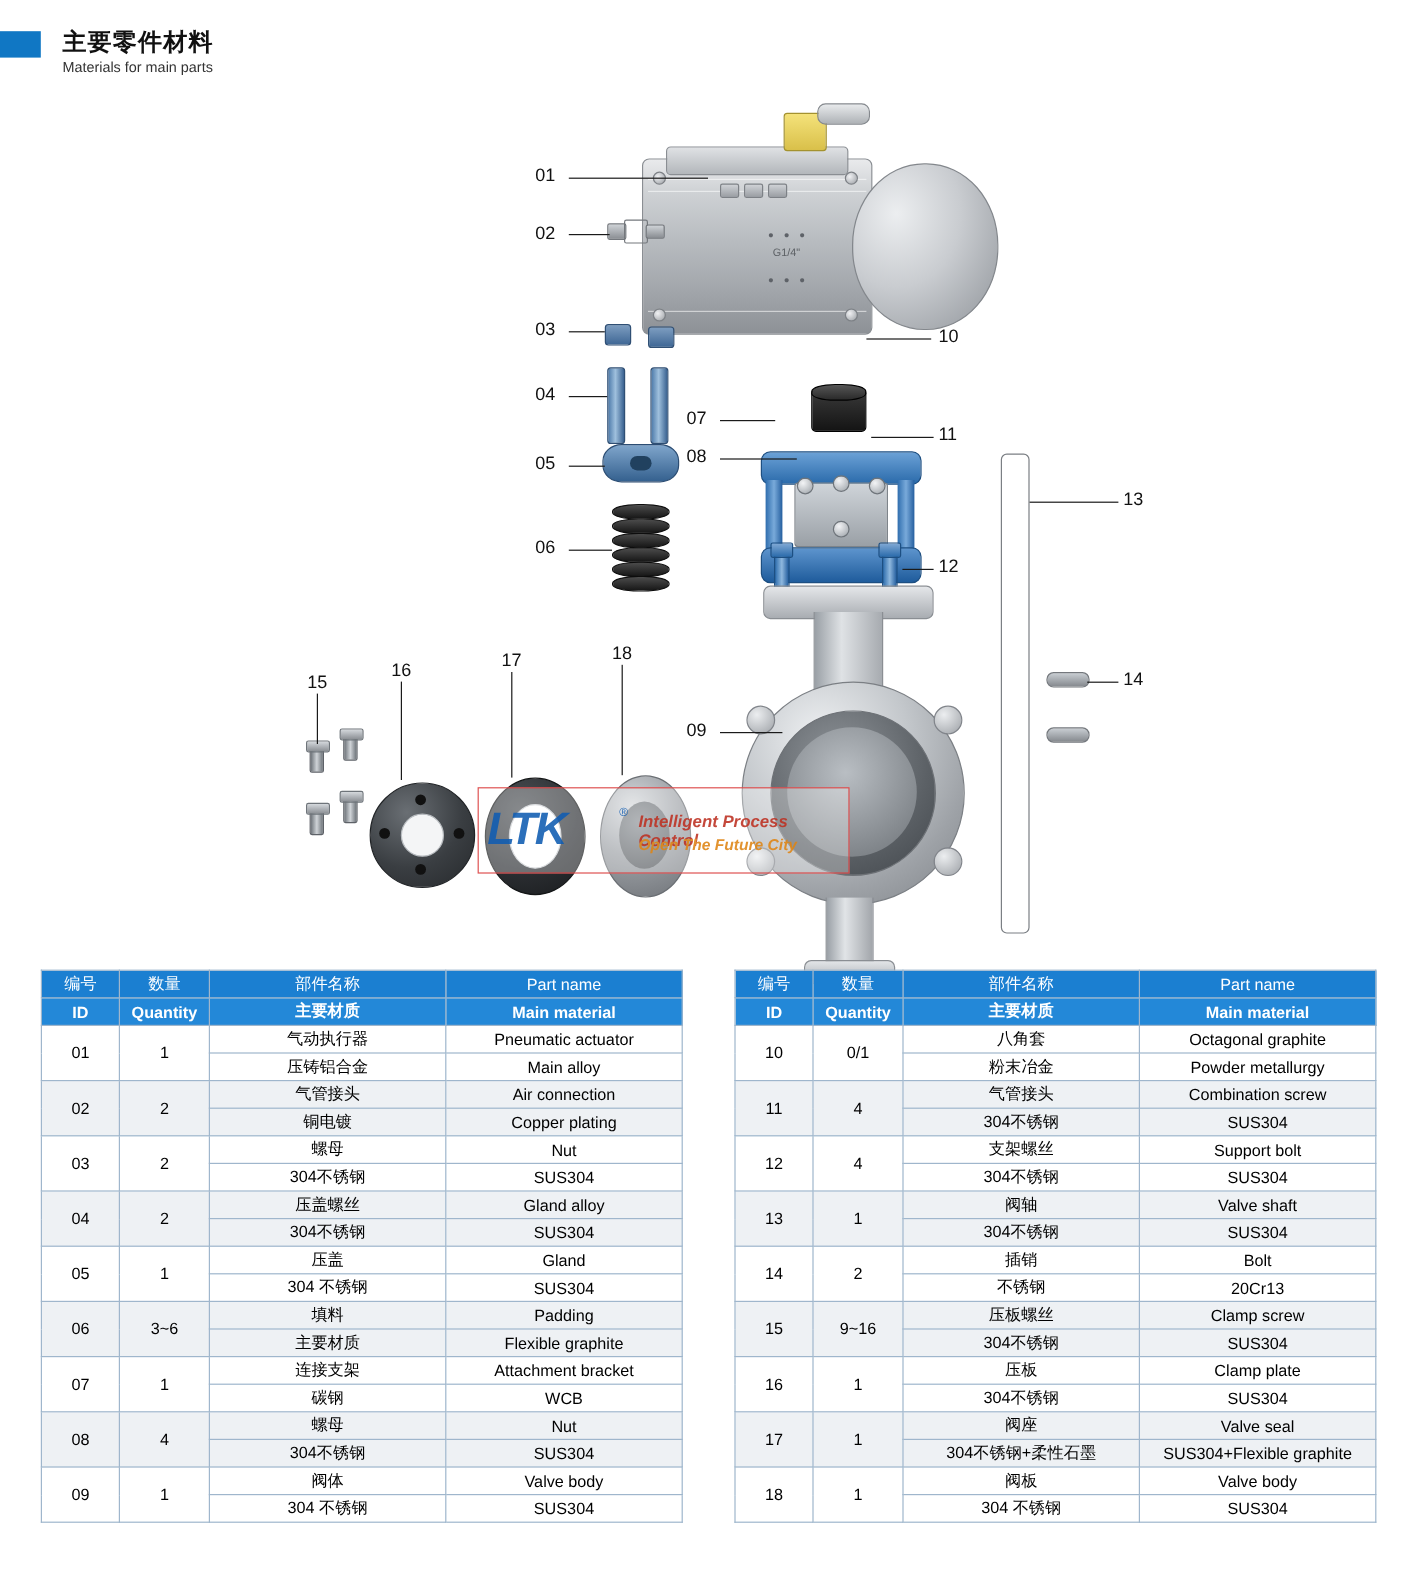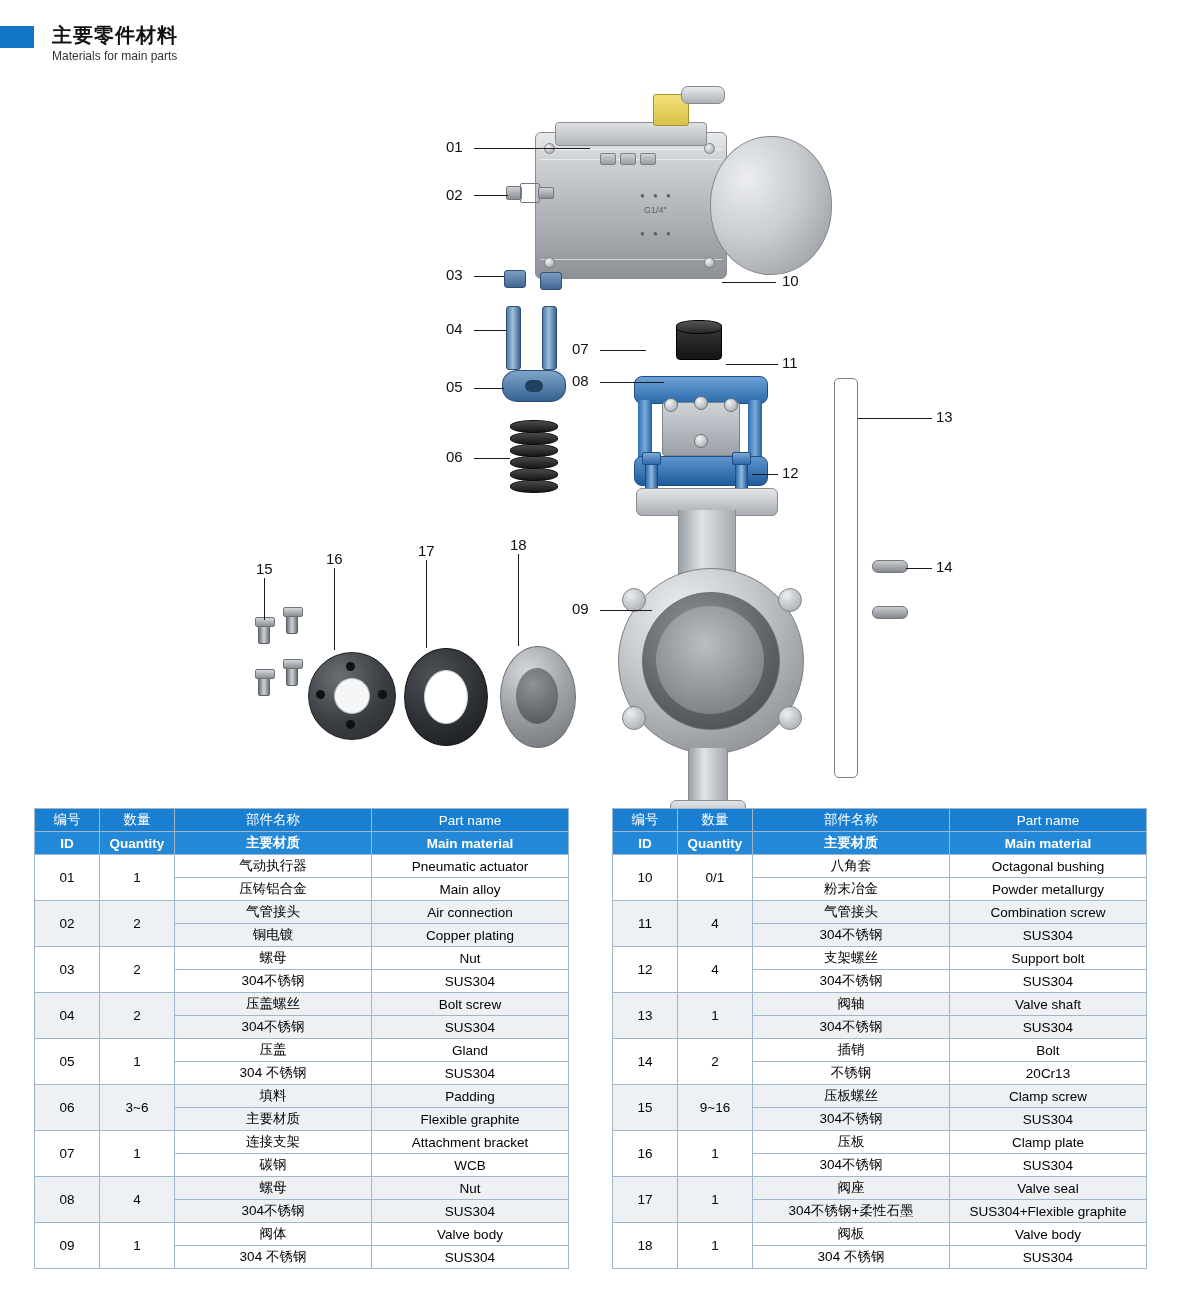--- a/index.html
+++ b/index.html
@@ -256,20 +256,27 @@
   <div class="cplate-hole" style="left:316px;top:630px"></div>
   <div class="cplate-hole" style="left:378px;top:630px"></div>
   <div class="cplate-hole" style="left:346px;top:660px"></div>
 
   <div class="seat"></div>
   <div class="seat-in"></div>
 
   <div class="plate"></div>
   <div class="plate-in"></div>
 
+  <div class="wm">
+    <div class="wm-box"></div>
+    <div class="wm-logo">LTK</div>
+    <div class="wm-r">®</div>
+    <div class="wm-t1">Intelligent Process Control</div>
+    <div class="wm-t2">Open The Future City</div>
+  </div>
 
   <div class="callout-num" style="left:446px;top:78px">01</div>
   <div class="lead" style="left:474px;top:88px;width:116px"></div>
   <div class="callout-num" style="left:446px;top:126px">02</div>
   <div class="lead" style="left:474px;top:135px;width:34px"></div>
 
   <div class="callout-num" style="left:446px;top:206px">03</div>
   <div class="lead" style="left:474px;top:216px;width:30px"></div>
   <div class="callout-num" style="left:446px;top:260px">04</div>
   <div class="lead" style="left:474px;top:270px;width:32px"></div>
@@ -354,21 +361,21 @@
         <td class="en">Nut</td>
       </tr>
       <tr class="row-a">
         <td class="cn">304不锈钢</td>
         <td class="en">SUS304</td>
       </tr>
       <tr class="row-b">
         <td class="idc" rowspan="2">04</td>
         <td class="qtyc" rowspan="2">2</td>
         <td class="cn">压盖螺丝</td>
-        <td class="en">Bolt screw</td>
+        <td class="en">Gland alloy</td>
       </tr>
       <tr class="row-b">
         <td class="cn">304不锈钢</td>
         <td class="en">SUS304</td>
       </tr>
       <tr class="row-a">
         <td class="idc" rowspan="2">05</td>
         <td class="qtyc" rowspan="2">1</td>
         <td class="cn">压盖</td>
         <td class="en">Gland</td>
@@ -433,21 +440,21 @@
       <th class="hdr2 qtyc">Quantity</th>
       <th class="hdr2 cn">主要材质</th>
       <th class="hdr2 en">Main material</th>
     </tr>
   </thead>
   <tbody id="rightBody">
       <tr class="row-a">
         <td class="idc" rowspan="2">10</td>
         <td class="qtyc" rowspan="2">0/1</td>
         <td class="cn">八角套</td>
-        <td class="en">Octagonal bushing</td>
+        <td class="en">Octagonal graphite</td>
       </tr>
       <tr class="row-a">
         <td class="cn">粉末冶金</td>
         <td class="en">Powder metallurgy</td>
       </tr>
       <tr class="row-b">
         <td class="idc" rowspan="2">11</td>
         <td class="qtyc" rowspan="2">4</td>
         <td class="cn">气管接头</td>
         <td class="en">Combination screw</td>

